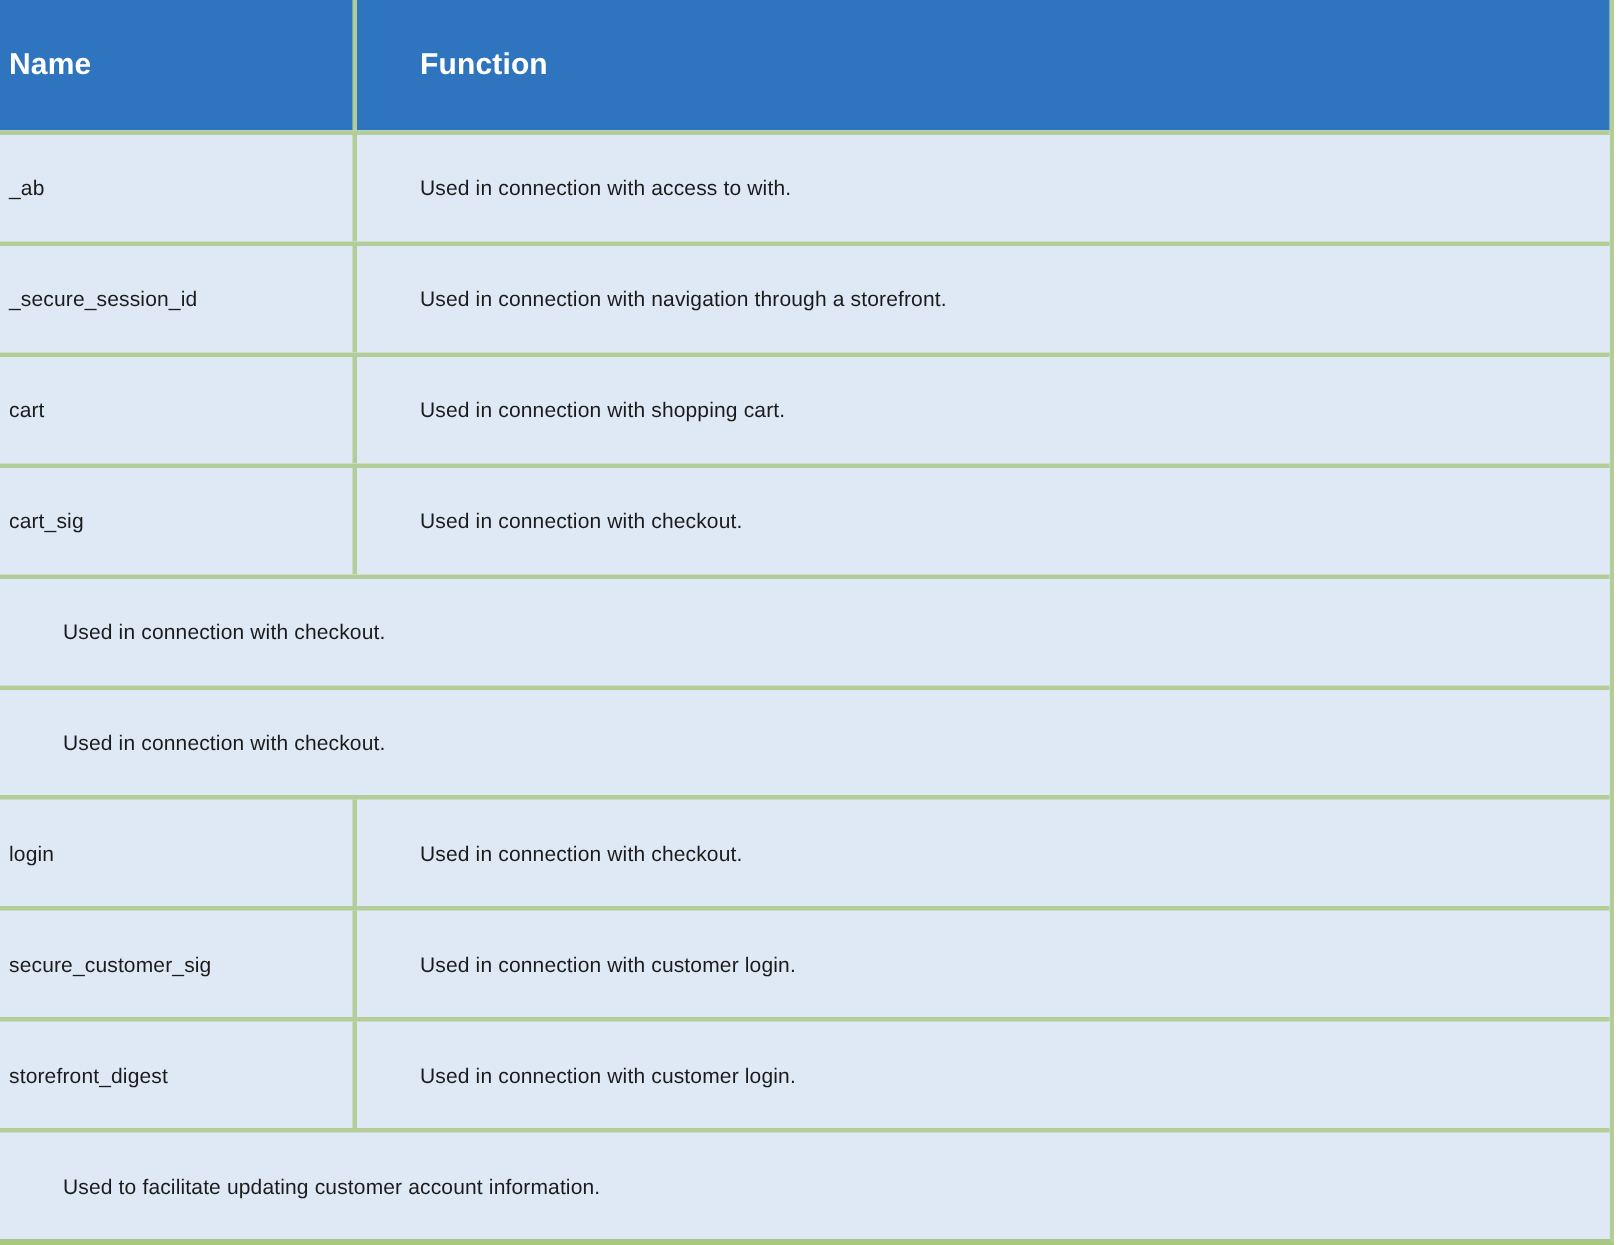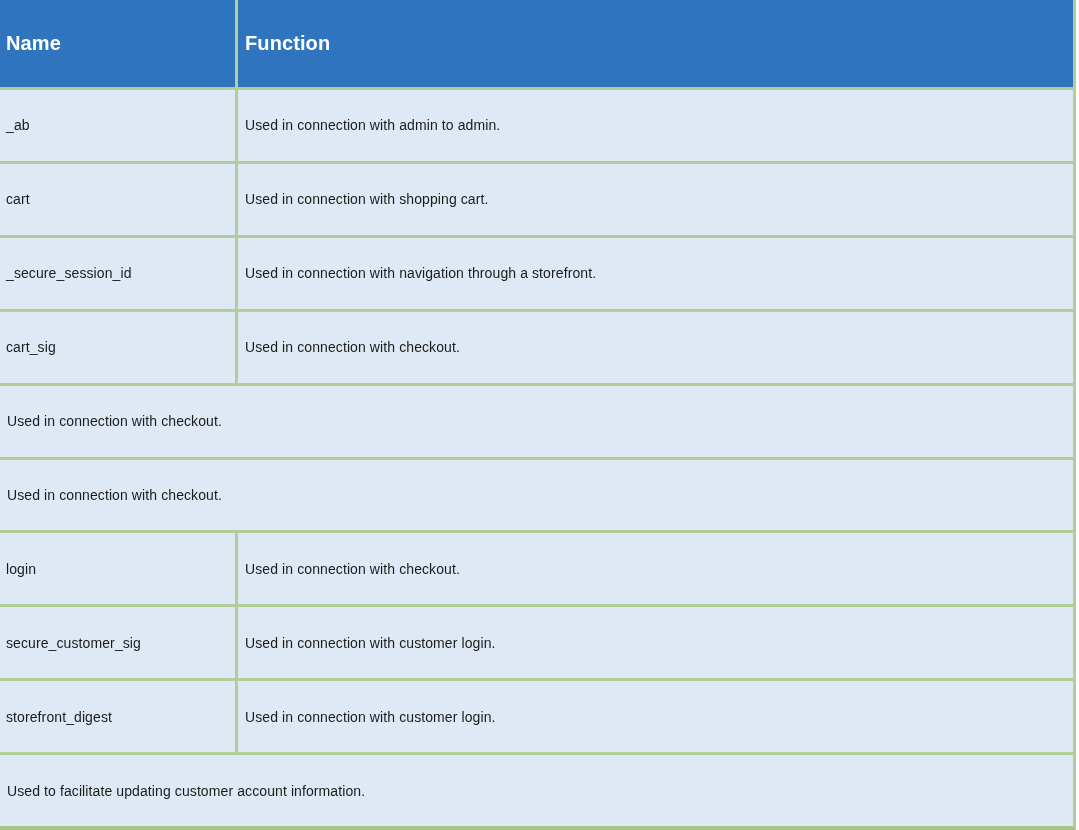--- a/index.html
+++ b/index.html
@@ -53,51 +53,52 @@
   }
   .name-col {
     width: 238px;
     flex: 0 0 238px;
     padding-left: 6px;
     border-right: 3px solid var(--border, #b3cd98);
   }
   .func-col {
     flex: 1 1 auto;
     padding-left: 7px;
+    margin-left: 35px;
   }
   .row.header .cell {
     color: var(--header-text, #ffffff);
     font-weight: bold;
     font-size: 20px;
   }
 </style>
 </head>
 <body>
 
 <div class="viewport">
   <div class="cookie-table">
 
     <div class="row header">
       <div class="cell name-col">Name</div>
       <div class="cell func-col">Function</div>
     </div>
 
     <div class="row">
       <div class="cell name-col">_ab</div>
-      <div class="cell func-col">Used in connection with admin to admin.</div>
+      <div class="cell func-col">Used in connection with access to with.</div>
+    </div>
+
+    <div class="row">
+      <div class="cell name-col">_secure_session_id</div>
+      <div class="cell func-col">Used in connection with navigation through a storefront.</div>
     </div>
 
     <div class="row">
       <div class="cell name-col">cart</div>
       <div class="cell func-col">Used in connection with shopping cart.</div>
-    </div>
-
-    <div class="row">
-      <div class="cell name-col">_secure_session_id</div>
-      <div class="cell func-col">Used in connection with navigation through a storefront.</div>
     </div>
 
     <div class="row">
       <div class="cell name-col">cart_sig</div>
       <div class="cell func-col">Used in connection with checkout.</div>
     </div>
 
     <div class="row">
       <div class="cell func-col">Used in connection with checkout.</div>
     </div>

